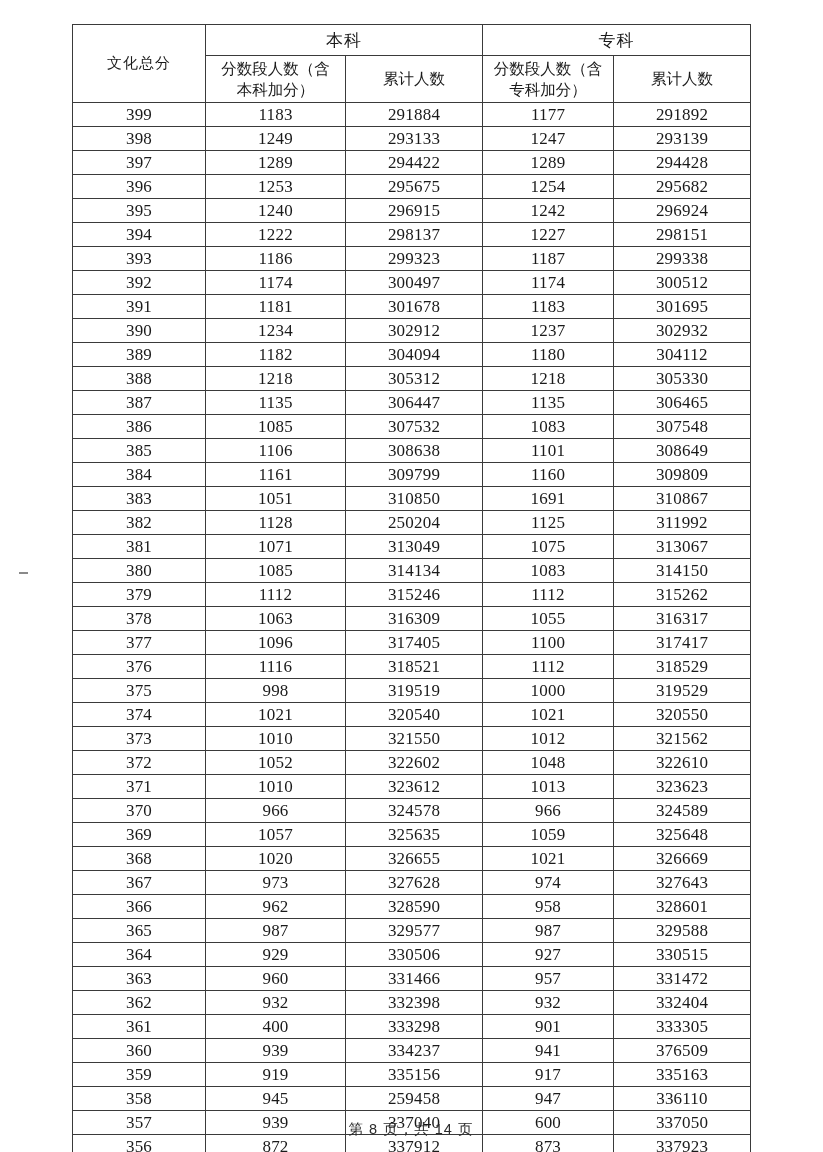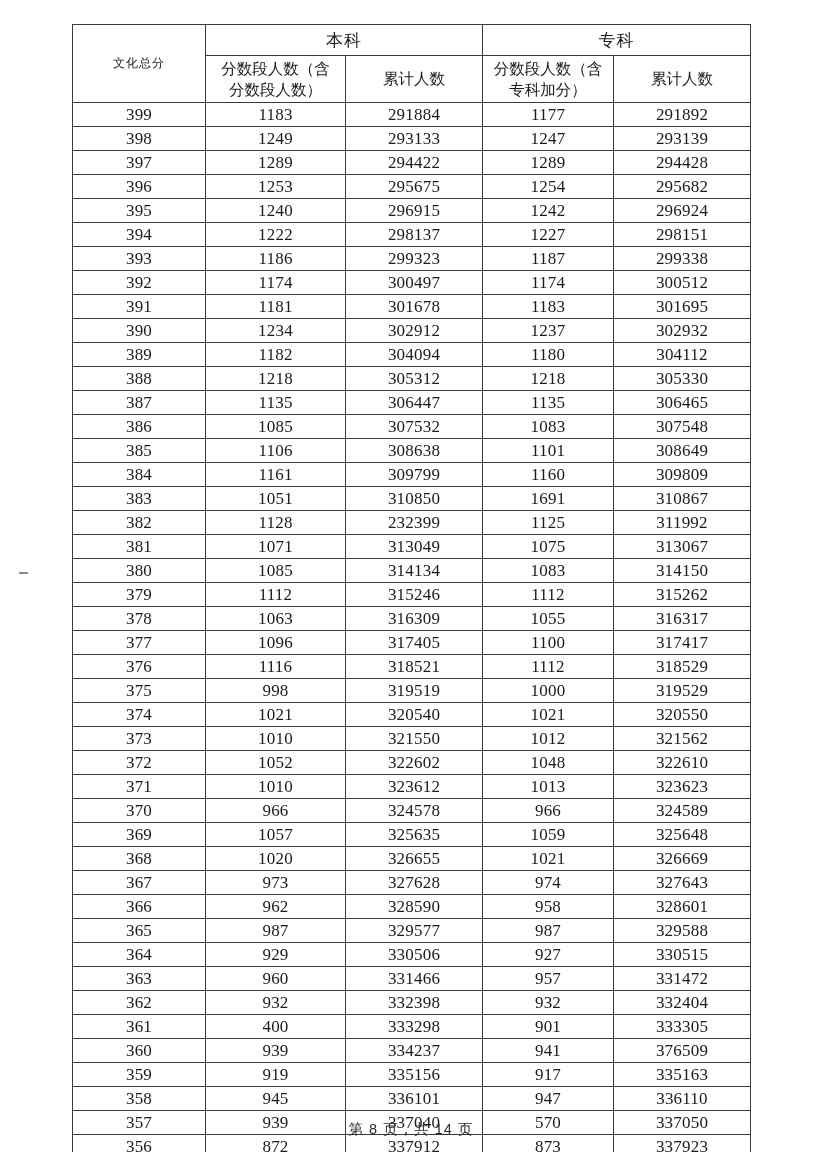--- a/index.html
+++ b/index.html
@@ -52,21 +52,21 @@
   }
 
   
   col.c-score  { width: 133px; }
   col.c-bk-seg { width: 140px; }
   col.c-bk-cum { width: 137px; }
   col.c-zk-seg { width: 131px; }
   col.c-zk-cum { width: 137px; }
 
   .hdr-span-score {
-    font-size: 12px;
+    font-size: 15px;
     font-family: Liberation Mono, monospace;
     letter-spacing: 1px;
     height: 76px;
   }
   .hdr-group {
     font-size: 17px;
     font-family: Liberation Serif, serif;
     letter-spacing: 1px;
     height: 30px;
   }
@@ -117,21 +117,21 @@
     </colgroup>
     <thead>
       <tr>
         <th class="hdr-span-score" rowspan="2">文化总分</th>
         <th class="hdr-group" colspan="2">本科</th>
         <th class="hdr-group" colspan="2">专科</th>
       </tr>
       <tr>
         <th class="hdr-sub">
           <span class="sub-inner">分数段人数（含</span>
-          <span class="sub-inner">分数段人数）</span>
+          <span class="sub-inner">本科加分）</span>
         </th>
         <th class="hdr-sub">
           <span class="sub-inner">累计人数</span>
         </th>
         <th class="hdr-sub">
           <span class="sub-inner">分数段人数（含</span>
           <span class="sub-inner">专科加分）</span>
         </th>
         <th class="hdr-sub">
           <span class="sub-inner">累计人数</span>
@@ -254,21 +254,21 @@
         <tr>
           <td>383</td>
           <td>1051</td>
           <td>310850</td>
           <td>1691</td>
           <td>310867</td>
         </tr>
         <tr>
           <td>382</td>
           <td>1128</td>
-          <td>232399</td>
+          <td>250204</td>
           <td>1125</td>
           <td>311992</td>
         </tr>
         <tr>
           <td>381</td>
           <td>1071</td>
           <td>313049</td>
           <td>1075</td>
           <td>313067</td>
         </tr>
@@ -422,29 +422,29 @@
         <tr>
           <td>359</td>
           <td>919</td>
           <td>335156</td>
           <td>917</td>
           <td>335163</td>
         </tr>
         <tr>
           <td>358</td>
           <td>945</td>
-          <td>336101</td>
+          <td>259458</td>
           <td>947</td>
           <td>336110</td>
         </tr>
         <tr>
           <td>357</td>
           <td>939</td>
           <td>337040</td>
-          <td>570</td>
+          <td>600</td>
           <td>337050</td>
         </tr>
         <tr>
           <td>356</td>
           <td>872</td>
           <td>337912</td>
           <td>873</td>
           <td>337923</td>
         </tr>
       </tbody>

